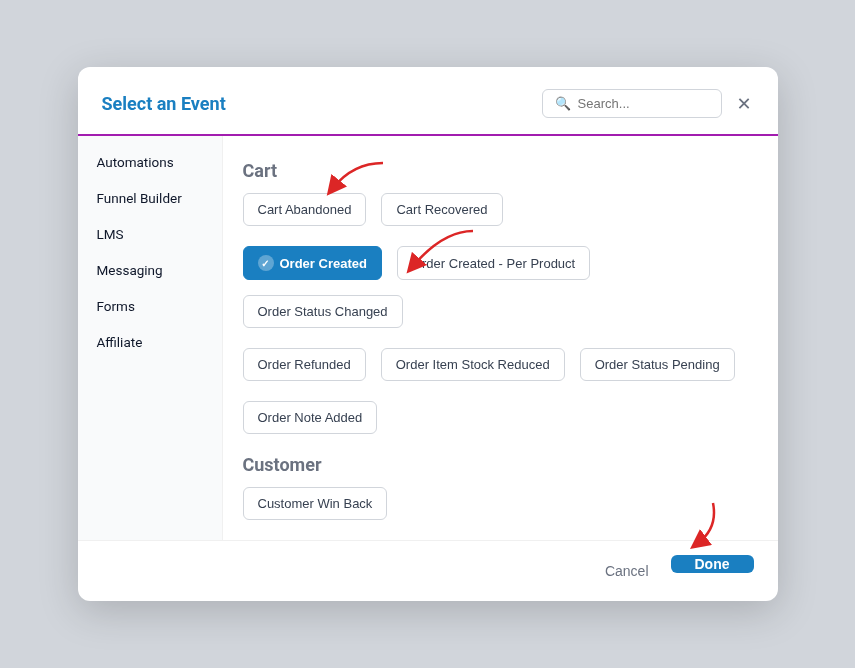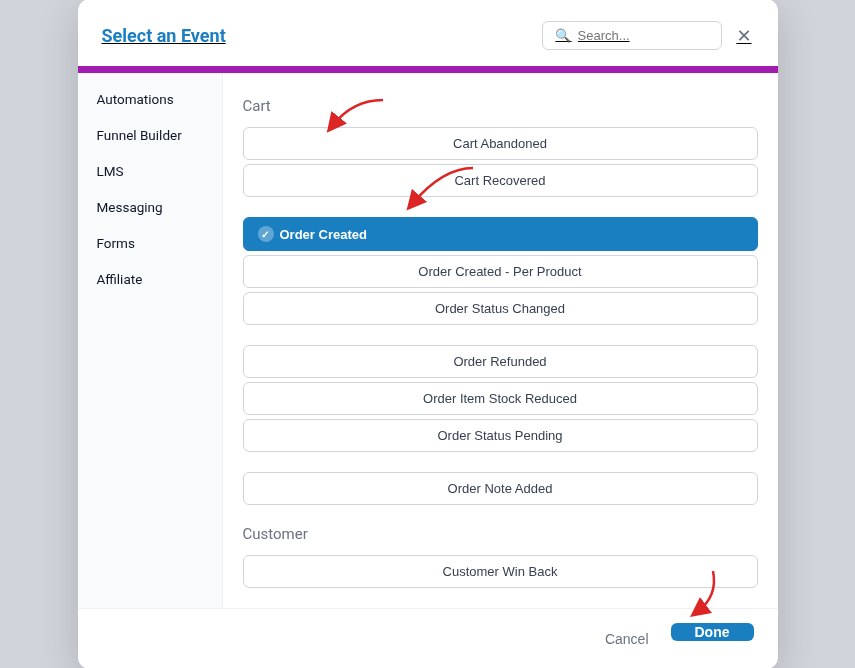--- a/index.html
+++ b/index.html
@@ -20,22 +20,21 @@
       min-height: 510px;
       display: flex;
       flex-direction: column;
       overflow: hidden;
     }
     .modal-header {
       display: flex;
       align-items: center;
       justify-content: space-between;
       padding: 22px 24px 16px 24px;
-      border-bottom: 7px solid #a21caf;
-      text-decoration: underline;
+      border-bottom: 2px solid #a21caf;
     }
     .modal-title {
       font-size: 18px;
       font-weight: 700;
       color: #1a1a1a;
     }
     .modal-title span {
       color: #1a7fc1;
     }
     .header-right {
@@ -98,32 +97,31 @@
       color: #1a7fc1;
       font-weight: 600;
     }
     .main-content {
       flex: 1;
       padding: 20px 20px 0 20px;
       overflow-y: auto;
       position: relative;
     }
     .section-label {
-      font-size: 15px;
-      font-weight: 400;
+      font-size: 18px;
+      font-weight: 700;
       color: #6b7280;
       margin-bottom: 12px;
       margin-top: 4px;
     }
     .button-group {
       display: flex;
       flex-wrap: wrap;
-      gap: 4px;
+      gap: 15px;
       margin-bottom: 20px;
-      flex-direction: column;
     }
     .event-btn {
       padding: 8px 14px;
       border: 1px solid #d1d5db;
       border-radius: 6px;
       background: #fff;
       font-size: 13px;
       color: #374151;
       cursor: pointer;
       transition: border-color 0.15s, background 0.15s;

